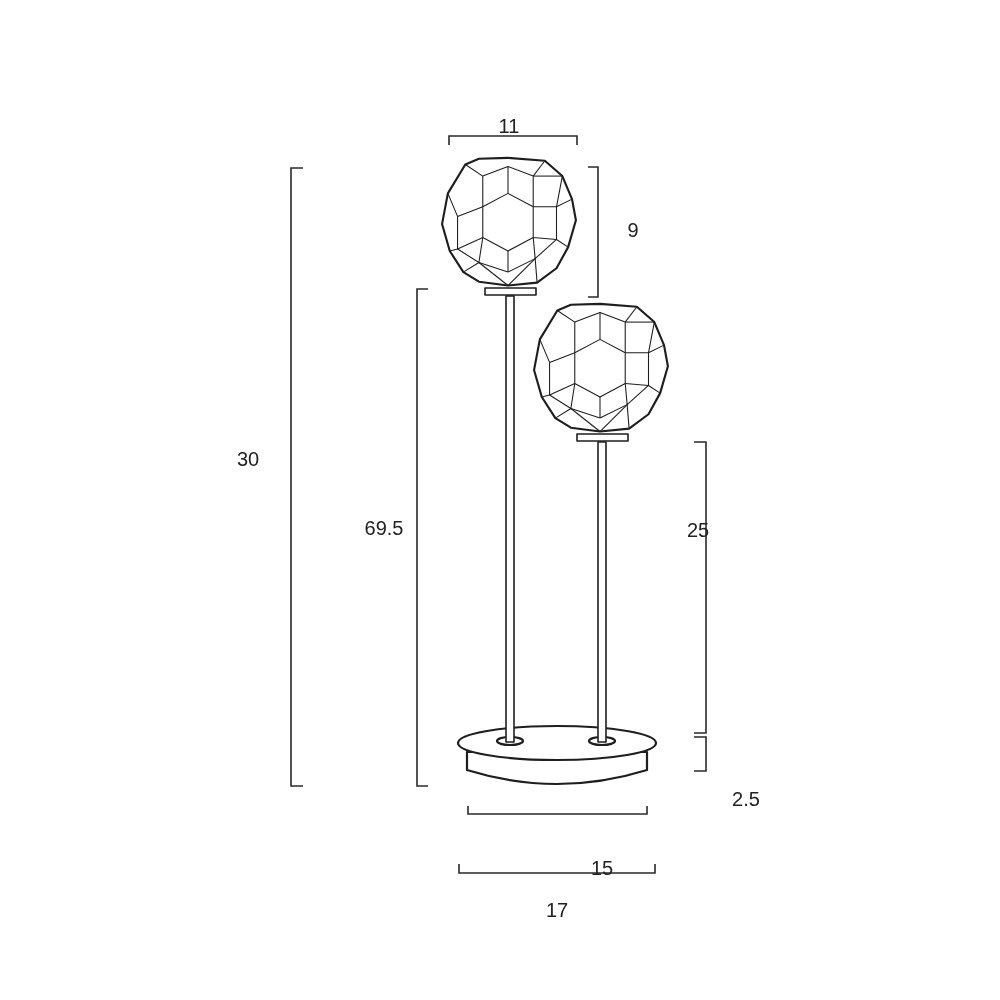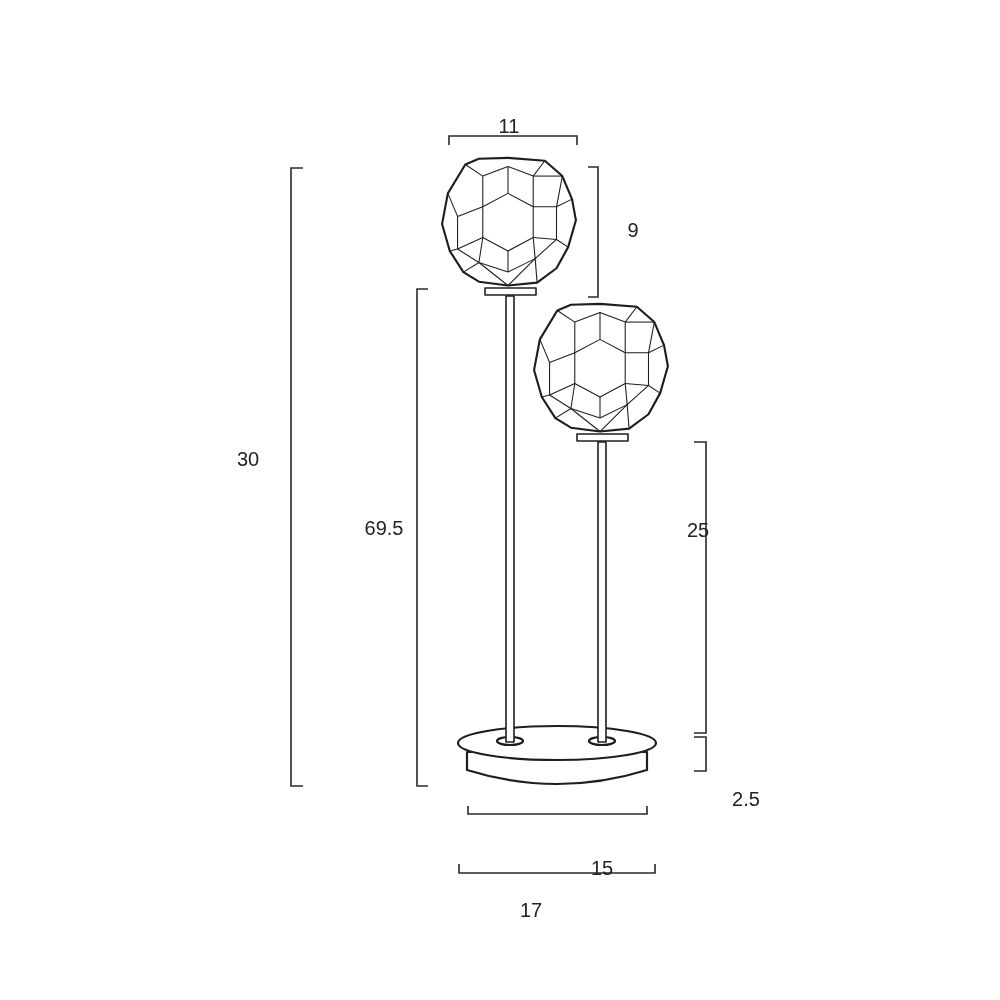--- a/index.html
+++ b/index.html
@@ -78,13 +78,13 @@
   <use href="#shade" transform="translate(600,372) scale(0.97,0.96)"></use>
 </svg>
 
 <div class="lbl" style="left:509px;top:126px;text-align:center;">11</div>
 <div class="lbl" style="left:633px;top:230px;">9</div>
 <div class="lbl" style="left:248px;top:459px;">30</div>
 <div class="lbl" style="left:384px;top:528px;">69.5</div>
 <div class="lbl" style="left:698px;top:530px;">25</div>
 <div class="lbl" style="left:746px;top:799px;">2.5</div>
 <div class="lbl" style="left:554px;top:868px;margin-left:48px;">15</div>
-<div class="lbl" style="left:531px;top:910px;">17</div>
+<div class="lbl" style="left:557px;top:910px;">17</div>
 
 </body></html>

